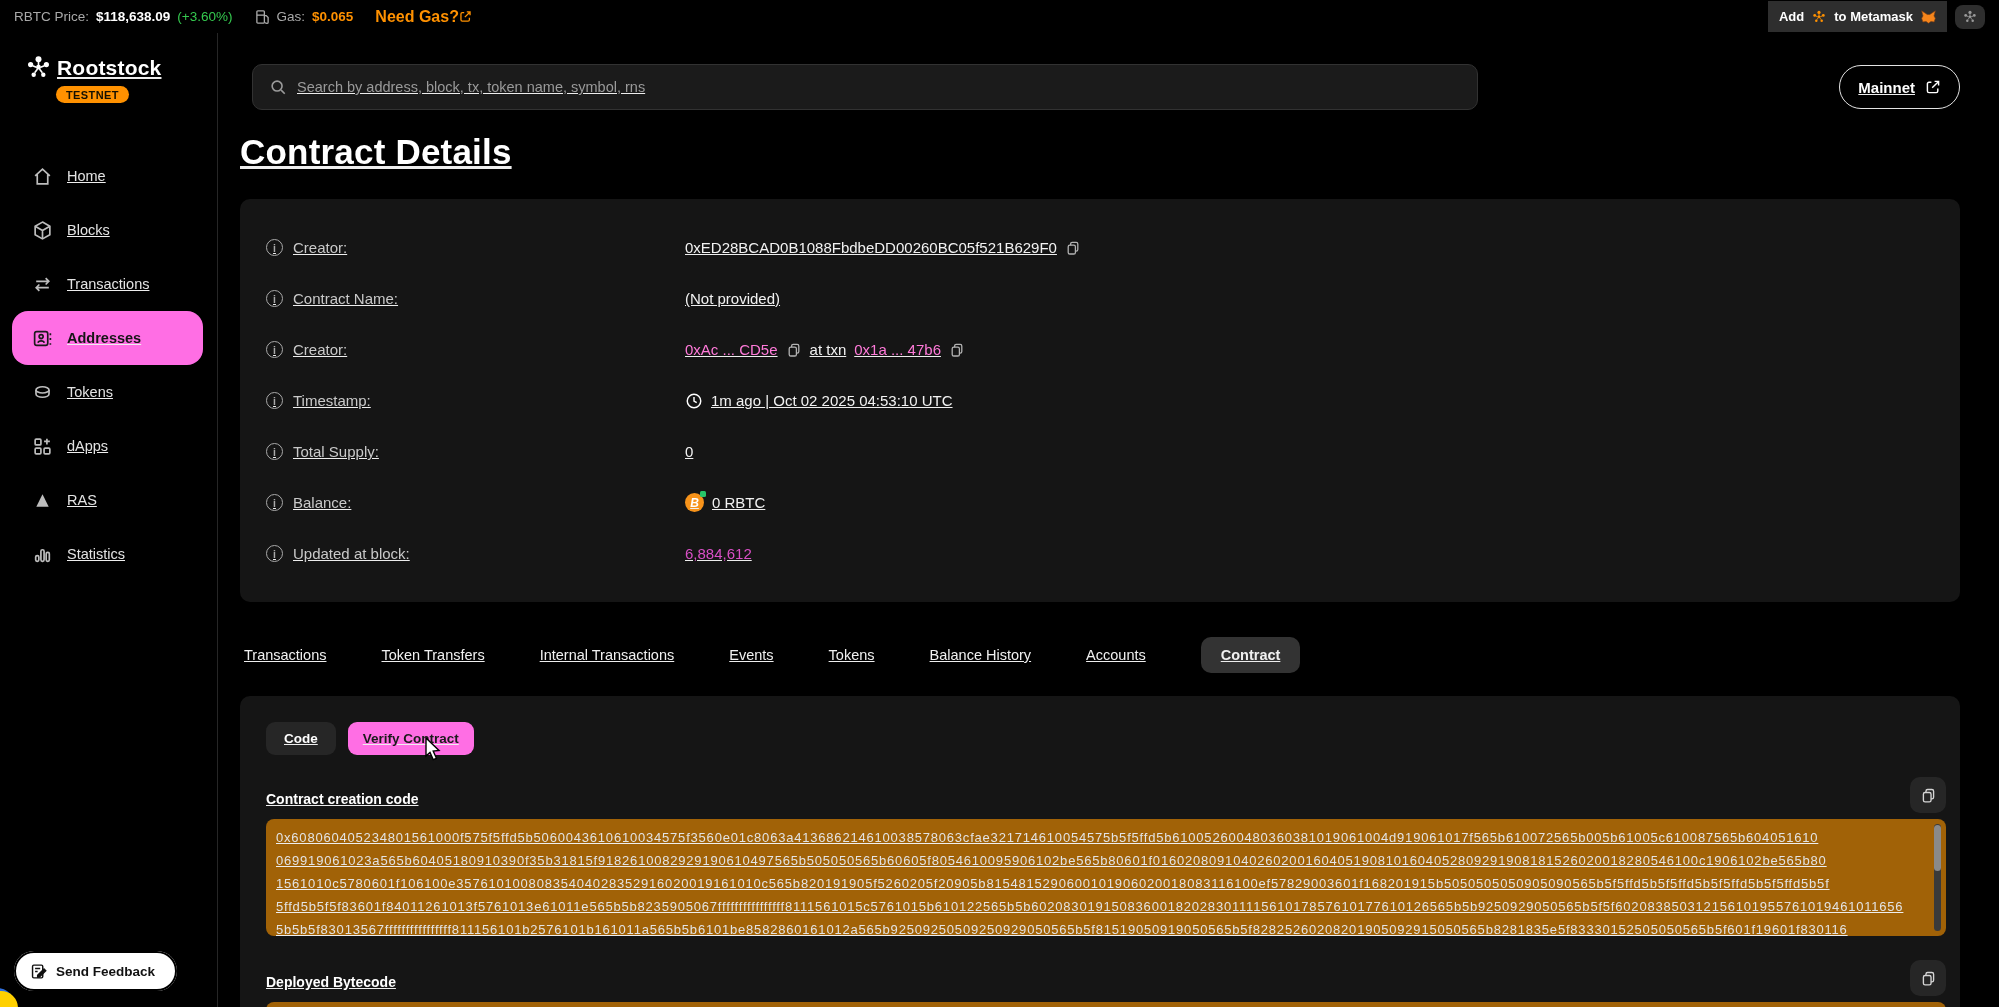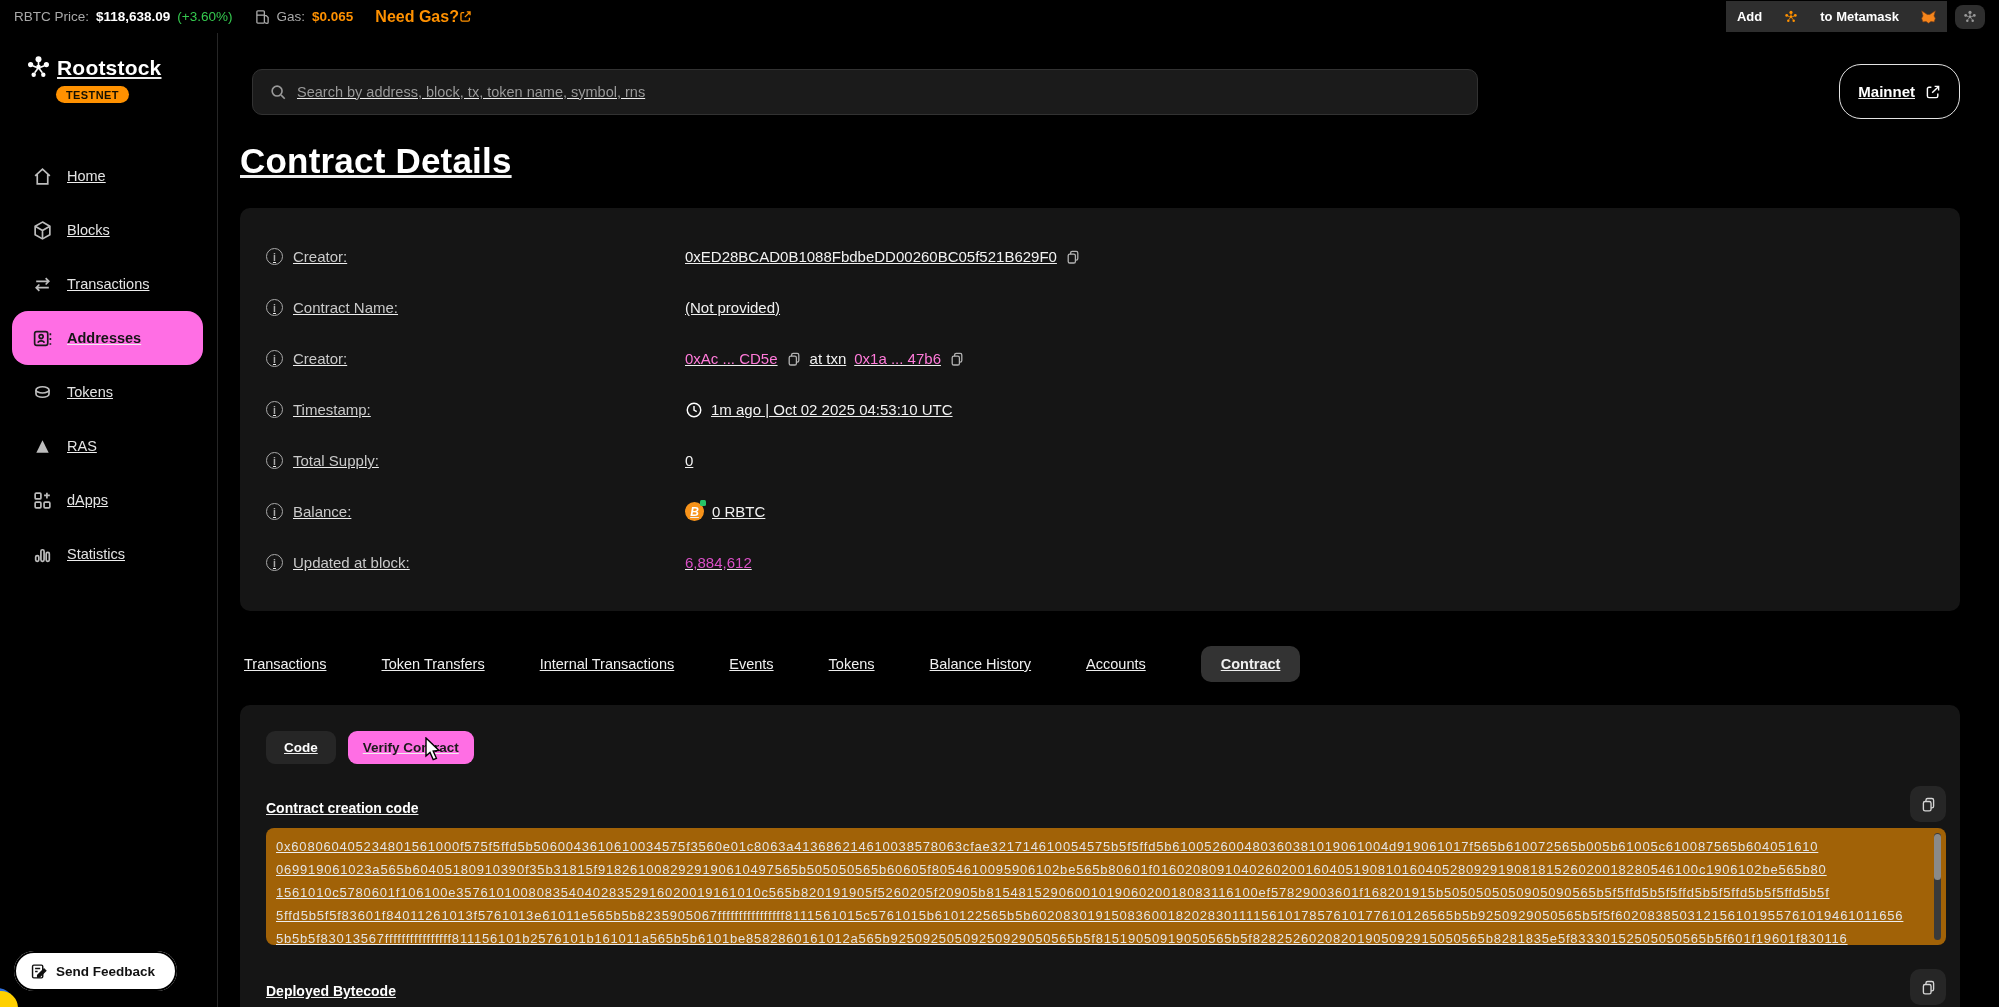--- a/index.html
+++ b/index.html
@@ -9,21 +9,21 @@
   
   .topbar { height:33px; display:flex; align-items:center; padding:0 14px; gap:22px; }
   .tb-group { display:flex; align-items:center; gap:7px; font-size:13.5px; }
   .tb-label { color:#a9a9a9; }
   .tb-price { color:#fff; font-weight:700; }
   .tb-change { color:#35c94f; }
   .tb-gas { color:#ff9100; font-weight:700; }
   .tb-needgas { color:#ff9100; font-weight:700; display:flex; align-items:center; cursor:pointer; }
   .tb-right { margin-left:auto; display:flex; align-items:center; gap:8px; }
   .tb-btn { background:#2e2e2e; border-radius:0; padding:8px 11px; display:flex; align-items:center;
-    gap:22px; font-size:13px; color:#fff; font-weight:600; cursor:pointer; }
+    gap:8px; font-size:13px; color:#fff; font-weight:600; cursor:pointer; }
   .tb-sqbtn { background:#2e2e2e; border-radius:8px; width:30px; height:24px; display:flex;
     align-items:center; justify-content:center; cursor:pointer; }
 
   
   .layout { display:flex; height:974px;text-decoration:underline; }
   .sidebar { width:218px; border-right:1px solid #262626; position:relative; flex-shrink:0; }
   .brand { padding:22px 0 0 26px; }
   .brand-row { display:flex; align-items:center; gap:6px; }
   .brand-name { font-size:21px; font-weight:700; color:#fff; letter-spacing:.2px; }
   .badge { display:inline-block; margin:6px 0 0 30px; background:#ff9100; color:#161100;
@@ -42,21 +42,21 @@
     background:#ffd000; box-shadow:-4px -2px 0 1px #2f6fde; }
 
   
   .main { flex:1; padding:0 39px 0 22px; position:relative; }
   .header-row { margin-top:31px; display:flex; align-items:center; }
   .search { margin-left:12px; width:1226px; height:46px; background:#1b1b1b; border:1px solid #323232;
     border-radius:10px; display:flex; align-items:center; padding:0 16px; gap:10px; }
   .search input { background:transparent; border:0; outline:none; color:#ddd; font-size:14.5px;
     width:100%; font-family:"Liberation Sans",sans-serif; }
   .search input::placeholder { color:#9a9a9a; }
-  .net-btn { margin-left:auto; position:relative; height:55px; padding:0 18px; border:1.5px solid #e3e3e3;
+  .net-btn { margin-left:auto; position:relative; height:44px; padding:0 18px; border:1.5px solid #e3e3e3;
     border-radius:22px; display:flex; align-items:center; gap:10px; font-size:15px; font-weight:600;
     color:#fff; cursor:pointer; background:#000; }
   .net-btn::before { content:""; position:absolute; left:-2px; right:-6px; top:4px; bottom:-6px;
     border:1.5px solid #6f6f6f; border-radius:24px; z-index:-1; }
 
   .page-title { margin-top:22px; font-size:35px; font-weight:600; color:#fff; letter-spacing:.2px; }
 
   
   .card { background:#151515; border-radius:10px; }
   .details-card { margin-top:27px; padding:23px 26px; }
@@ -228,36 +228,36 @@
           <span class="nav-icon">
             <svg width="21" height="21" viewBox="0 0 20 20" fill="none" stroke="#bdbdbd" stroke-width="1.6">
               <ellipse cx="10" cy="7.5" rx="6.2" ry="3"></ellipse>
               <path d="M3.8 7.5v4c0 1.7 2.8 3 6.2 3s6.2-1.3 6.2-3v-4"></path>
             </svg>
           </span>
                  <span class="nav-label">Tokens</span>
         </div>
         <div class="nav-item">
           <span class="nav-icon">
-            <svg width="19" height="19" viewBox="0 0 20 20">
-              <path class="fillpart" d="M10 3.5 16.5 16.5h-13z" fill="#bdbdbd"></path>
-            </svg>
-          </span>
-                 <span class="nav-label">RAS</span>
-        </div>
-        <div class="nav-item">
-          <span class="nav-icon">
             <svg width="21" height="21" viewBox="0 0 20 20" fill="none" stroke="#bdbdbd" stroke-width="1.6">
               <rect x="3" y="3" width="5.5" height="5.5" rx="1"></rect>
               <rect x="3" y="11.5" width="5.5" height="5.5" rx="1"></rect>
               <rect x="11.5" y="11.5" width="5.5" height="5.5" rx="1"></rect>
               <path d="M14.2 2.5v5.5M11.5 5.2H17"></path>
             </svg>
           </span>
                  <span class="nav-label">dApps</span>
+        </div>
+        <div class="nav-item">
+          <span class="nav-icon">
+            <svg width="19" height="19" viewBox="0 0 20 20">
+              <path class="fillpart" d="M10 3.5 16.5 16.5h-13z" fill="#bdbdbd"></path>
+            </svg>
+          </span>
+                 <span class="nav-label">RAS</span>
         </div>
         <div class="nav-item">
           <span class="nav-icon">
             <svg width="21" height="21" viewBox="0 0 20 20" fill="none" stroke="#bdbdbd" stroke-width="1.6">
               <rect x="3.5" y="11" width="3" height="5.5" rx="1.4"></rect>
               <rect x="8.5" y="5.5" width="3" height="11" rx="1.4"></rect>
               <rect x="13.5" y="8" width="3" height="8.5" rx="1.4"></rect>
             </svg>
           </span>
                  <span class="nav-label">Statistics</span>

